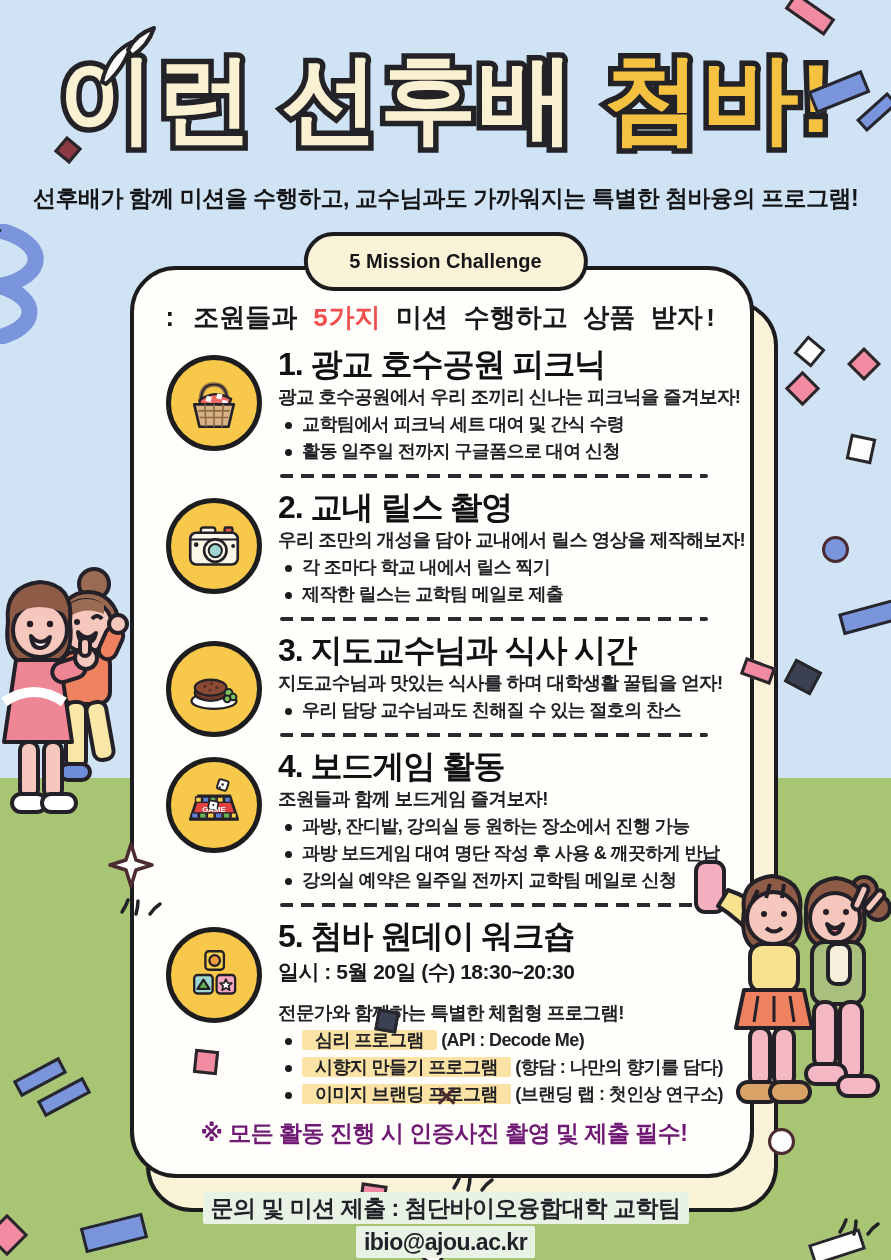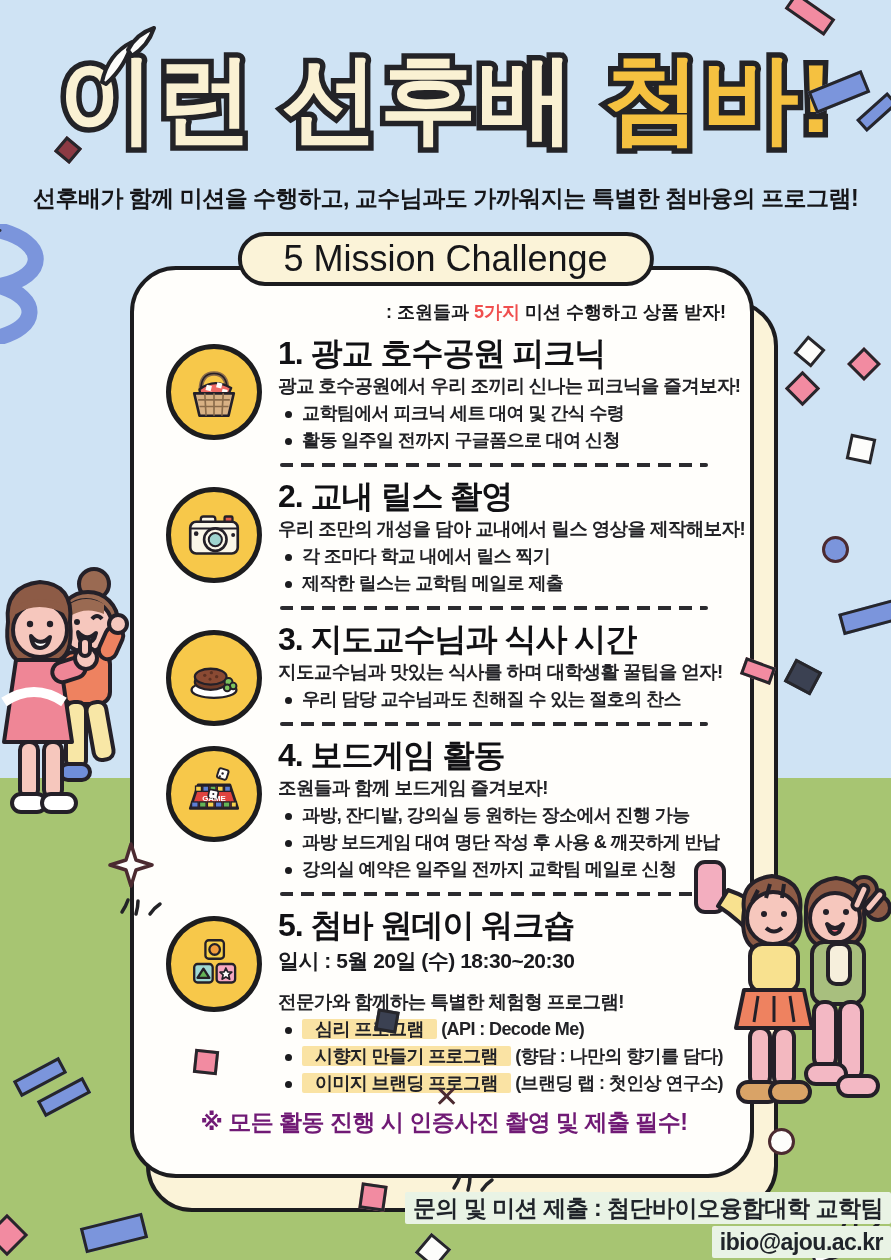--- a/index.html
+++ b/index.html
@@ -19,34 +19,34 @@
   }
   .poster-title .t-cream{color:#faf1d3}
   .poster-title .t-gold{color:#f5c140}
   .poster-subtitle{
     position:absolute;left:0;top:183px;width:891px;text-align:center;
     font-size:23px;font-weight:800;letter-spacing:-0.5px;white-space:nowrap;color:#161619;
   }
   .badge{
     position:absolute;left:50%;top:232px;transform:translateX(-50%);
     background:#fbf3d8;border:4px solid #1c1c1f;border-radius:30px;
-    padding:2px 42px;font-size:36px;font-weight:400;color:#161619;white-space:nowrap;z-index:5;
+    padding:14px 42px;font-size:20px;font-weight:700;color:#161619;white-space:nowrap;z-index:5;
   }
   
   .panel-shadow{
     position:absolute;left:146px;top:300px;width:624px;height:904px;
     background:#fbf3d8;border:4px solid #1c1c1f;border-radius:46px;z-index:1;
   }
   .panel{
     position:absolute;left:130px;top:266px;width:624px;height:912px;
     background:#fffefb;border:4px solid #1c1c1f;border-radius:46px;z-index:2;
     box-sizing:border-box;padding:26px 24px 0 28px;
   }
   .intro{
-    text-align:right;font-size:18px;font-weight:800;white-space:nowrap;margin:4px 0 10px 0;color:#19191c;
+    text-align:left;font-size:26px;font-weight:800;white-space:nowrap;margin:4px 0 10px 0;color:#19191c;font-family:Liberation Mono, monospace;
   }
   .intro span{white-space:pre}
   .intro .hl-red{color:#f04f4e}
   .mission{display:flex;align-items:flex-start;margin-top:10px}
   .icon-circle{
     width:96px;height:96px;border-radius:50%;background:#f7c84a;border:5px solid #1d1d1f;
     flex-shrink:0;display:flex;align-items:center;justify-content:center;margin:10px 16px 0 4px;box-sizing:border-box;
   }
   .m-body{flex:1;min-width:0}
   .m-title{font-size:32px;font-weight:900;line-height:38px;letter-spacing:-1px;white-space:nowrap;color:#111114}
@@ -61,21 +61,21 @@
     height:4px;margin:9px 18px 0 2px;border-radius:2px;
     background:repeating-linear-gradient(90deg,#2b2b2f 0 13px,transparent 13px 21px);
   }
   .m-schedule{font-size:21px;font-weight:700;line-height:30px;letter-spacing:-0.5px;white-space:nowrap;color:#1a1a1e;margin-top:2px}
   .m5-sub{margin-top:12px}
   .hl-yellow{background:#fae3a4;padding:0 13px;border-radius:2px}
   .warn-note{
     text-align:center;font-size:23px;font-weight:800;letter-spacing:-0.5px;color:#701a75;margin-top:10px;white-space:nowrap;
   }
   
-  .footer{position:absolute;left:0;top:1192px;width:891px;text-align:right;z-index:4;line-height:30px}
+  .footer{position:absolute;left:0;top:1192px;width:891px;text-align:center;z-index:4;line-height:30px}
   .footer .fl{font-size:23px;font-weight:800;letter-spacing:-0.5px;color:#20242a;background:#e9f3e5;padding:1px 8px;display:inline-block;border-radius:2px}
   
   .cf{position:absolute;border:3px solid #26262b;box-sizing:border-box;z-index:3}
   .cf-pink{background:#f28ba1}.cf-blue{background:#7b95dc}.cf-white{background:#fdfdfb}.cf-dark{background:#3b4152}
   .round{border-radius:50%}
   .deco{position:absolute;z-index:3}
   .xmark{position:absolute;font-size:30px;font-weight:900;color:#4b2a30;z-index:4;line-height:1}
   .illus{position:absolute;z-index:3}
   .illus-right{z-index:6}
 </style>

